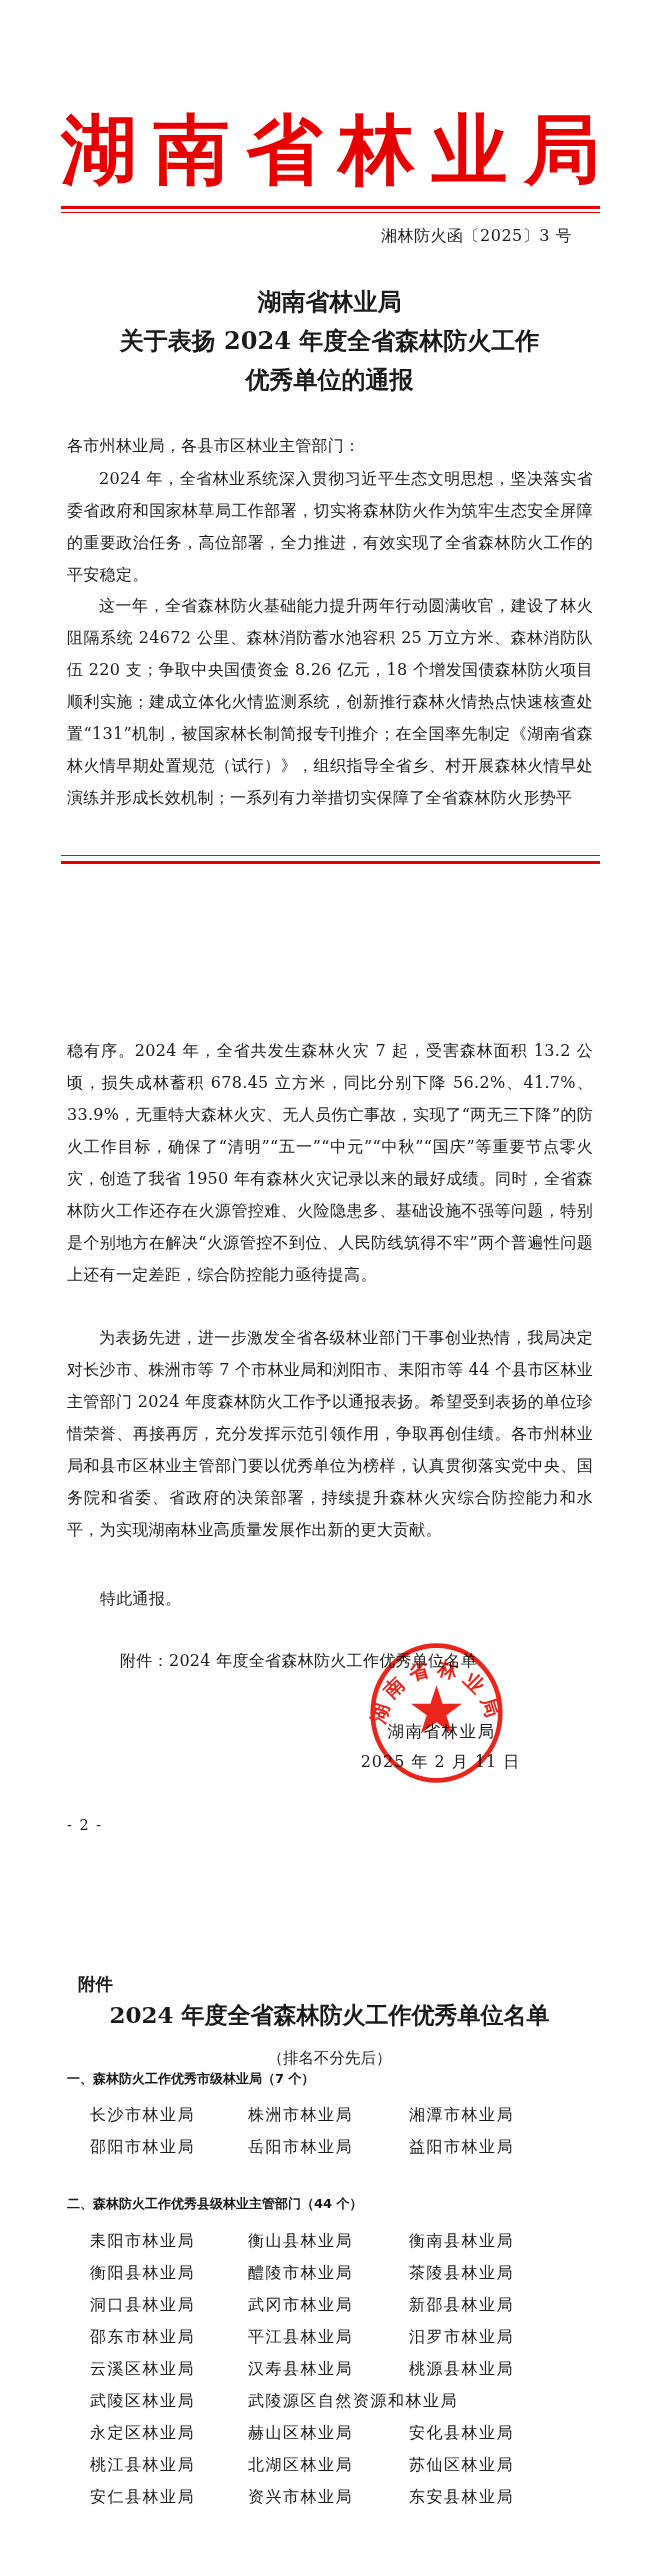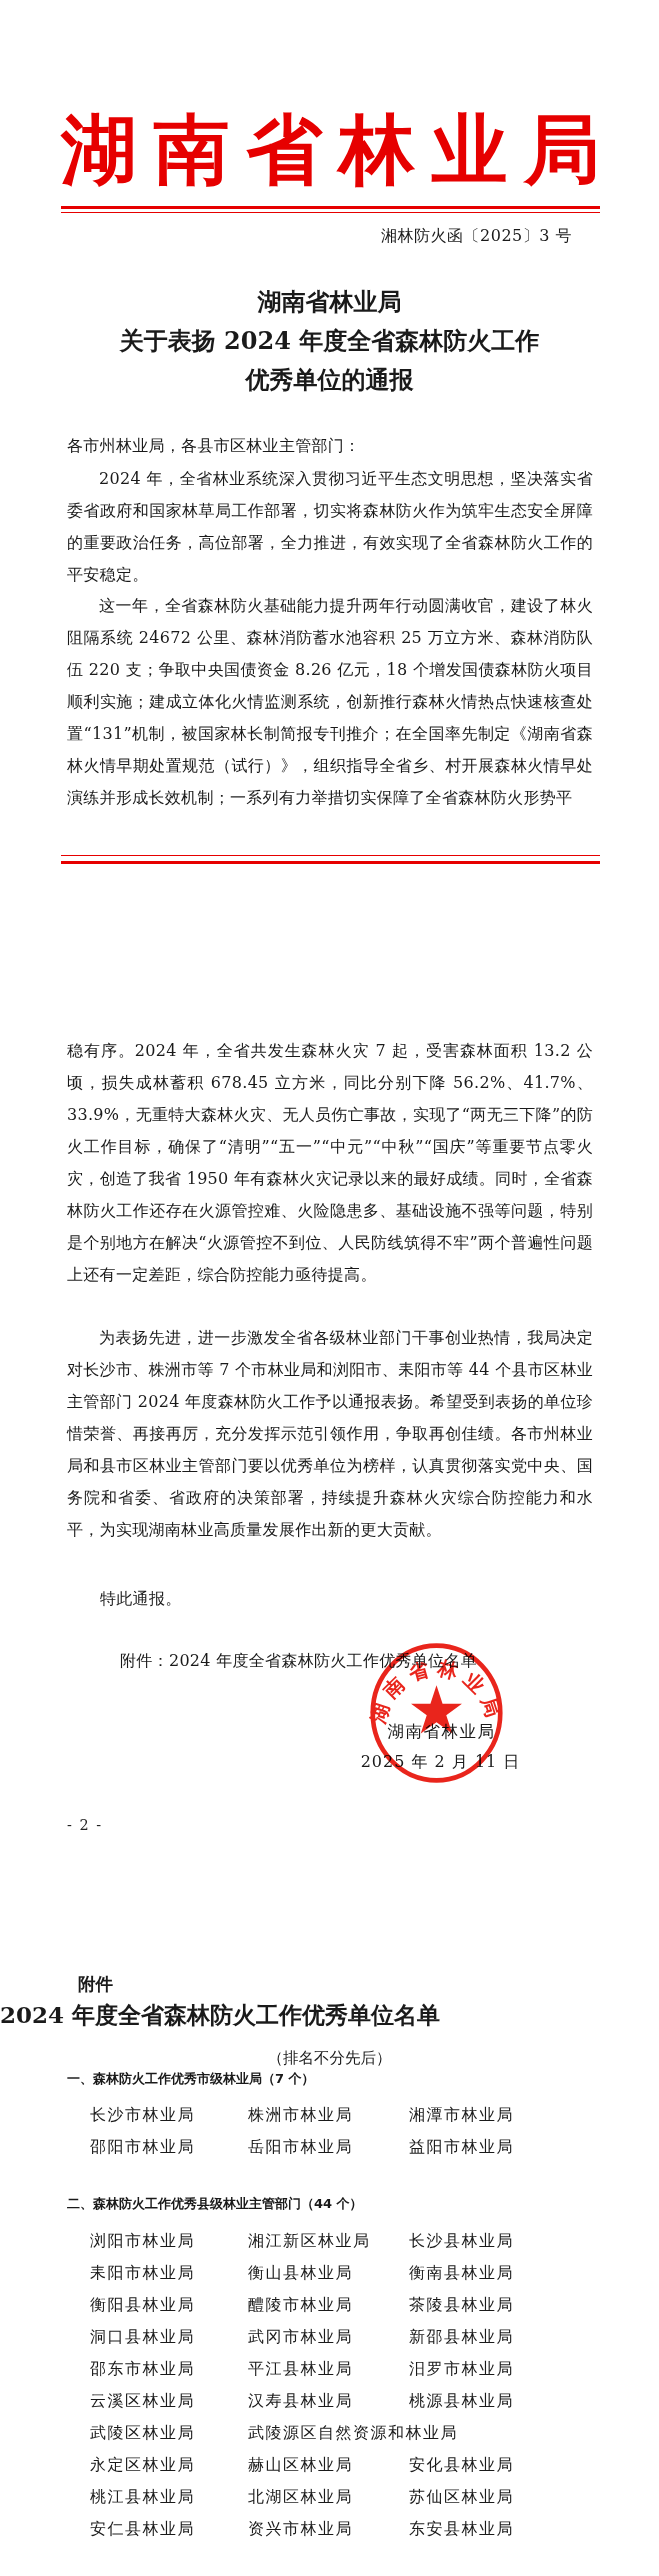--- a/index.html
+++ b/index.html
@@ -31,21 +31,21 @@
   .attachment-note{top:1651px;left:120px;font-size:16px;letter-spacing:0.3px;}
   
   .signer{top:1721px;left:361px;width:161px;text-align:center;font-size:16.5px;letter-spacing:1.5px;}
   .sign-date{top:1752px;left:350px;width:181px;text-align:center;font-size:16px;letter-spacing:1px;}
   .seal{top:1641px;left:367px;width:139px;height:144px;mix-blend-mode:multiply;opacity:.95;}
   .page-num{font-size:14.4px;letter-spacing:1.5px;color:#222;}
   .page-2{top:1817px;left:67px;}
   
   .att-label{top:1972px;left:67px;font-size:17.5px;font-weight:bold;
       font-family:"DejaVu Sans","Liberation Sans",sans-serif;padding-left:11px;}
-  .att-title{top:2000px;left:0;width:659px;font-size:23px;font-weight:bold;}
+  .att-title{top:2000px;left:0;width:659px;text-align:center;font-size:23px;font-weight:bold;}
   .att-subtitle{top:2036px;left:0;width:659px;text-align:center;font-size:15.5px;margin-top:12px;}
   .sec-head{left:67px;width:541px;font-size:13px;font-weight:bold;
       font-family:"DejaVu Sans","Liberation Sans",sans-serif;}
   .sec1-head{top:2070px;}
   .sec2-head{top:2195px;}
   .rows{left:67px;width:541px;}
   .rows-1{top:2101px;}
   .rows-2{top:2227px;}
   .unit-row{position:relative;height:32px;}
   .cell{position:absolute;top:4.1px;font-size:16px;letter-spacing:1.5px;white-space:nowrap;}
@@ -129,25 +129,20 @@
       <span class="cell c0">邵阳市林业局</span>
       <span class="cell c1">岳阳市林业局</span>
       <span class="cell c2">益阳市林业局</span>
     </div>
   </div>
 
 <div class="abs sec-head sec2-head">二、森林防火工作优秀县级林业主管部门（44 个）</div>
 
 <div class="abs rows rows-2">
     <div class="unit-row">
-      <span class="cell c0">浏阳市林业局</span>
-      <span class="cell c1">湘江新区林业局</span>
-      <span class="cell c2">长沙县林业局</span>
-    </div>
-    <div class="unit-row">
       <span class="cell c0">耒阳市林业局</span>
       <span class="cell c1">衡山县林业局</span>
       <span class="cell c2">衡南县林业局</span>
     </div>
     <div class="unit-row">
       <span class="cell c0">衡阳县林业局</span>
       <span class="cell c1">醴陵市林业局</span>
       <span class="cell c2">茶陵县林业局</span>
     </div>
     <div class="unit-row">

